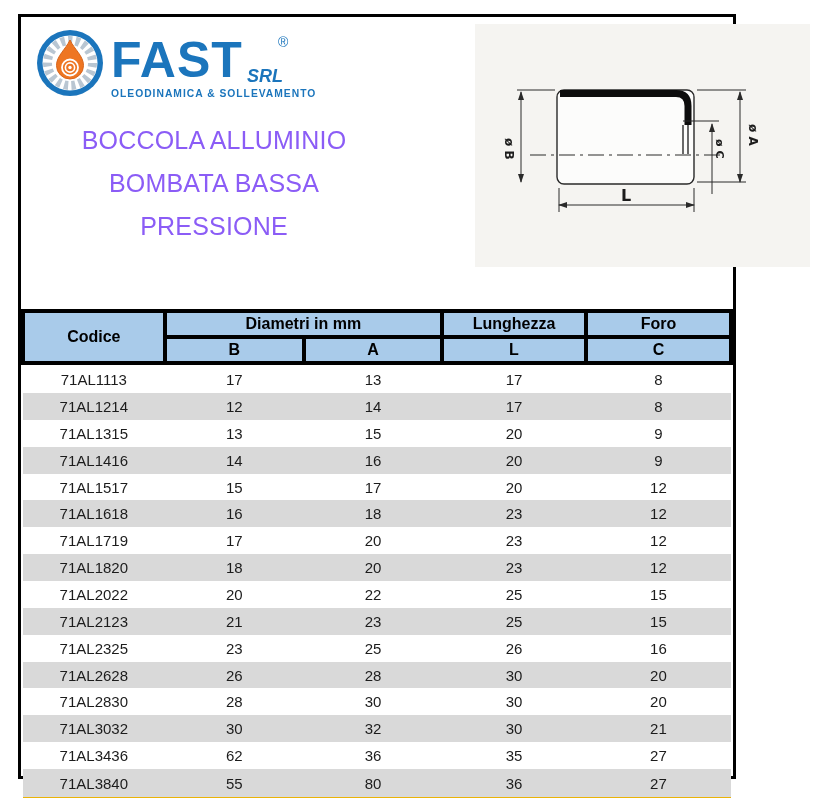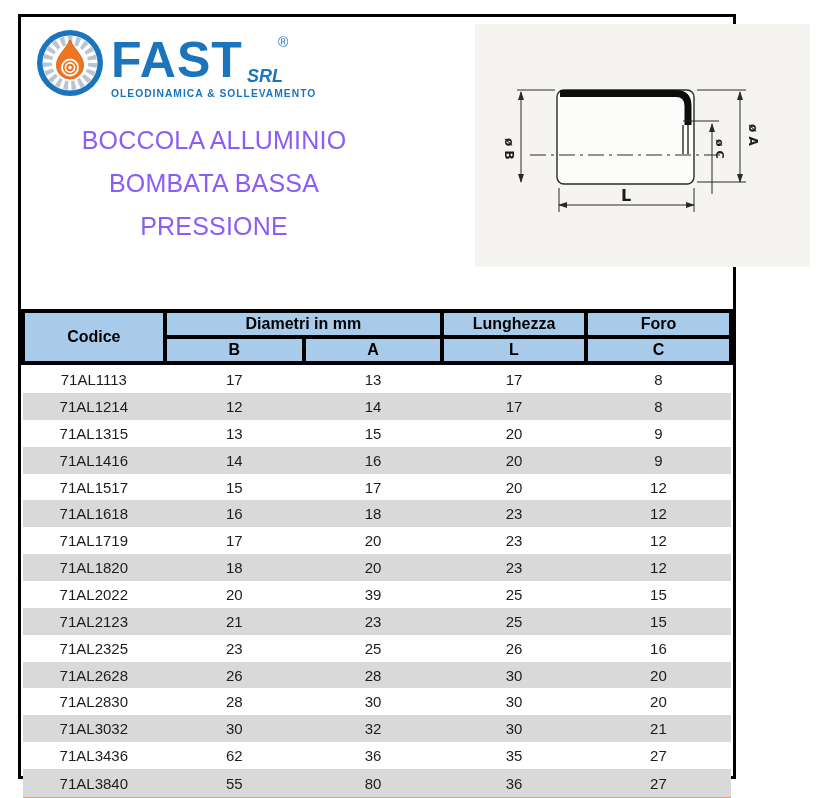--- a/index.html
+++ b/index.html
@@ -198,21 +198,21 @@
         <tr class="alt">
           <td>71AL1820</td>
           <td>18</td>
           <td>20</td>
           <td>23</td>
           <td>12</td>
         </tr>
         <tr>
           <td>71AL2022</td>
           <td>20</td>
-          <td>39</td>
+          <td>22</td>
           <td>25</td>
           <td>15</td>
         </tr>
         <tr class="alt">
           <td>71AL2123</td>
           <td>21</td>
           <td>23</td>
           <td>25</td>
           <td>15</td>
         </tr>

